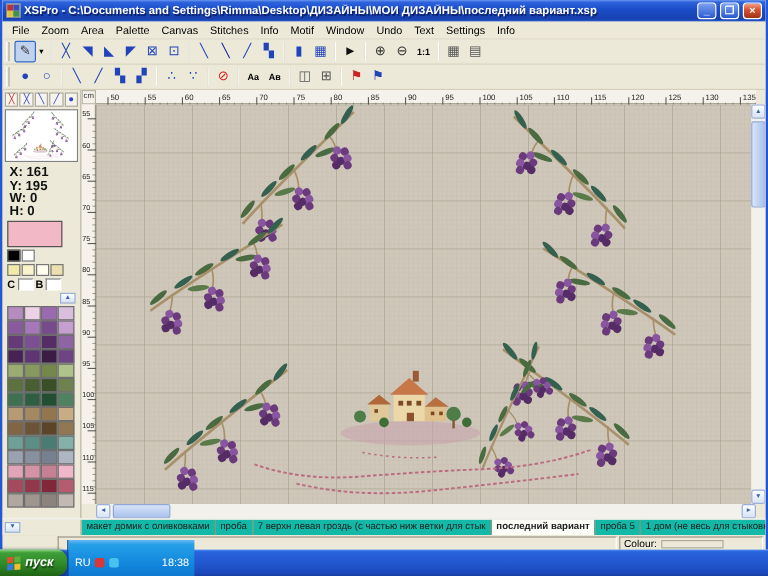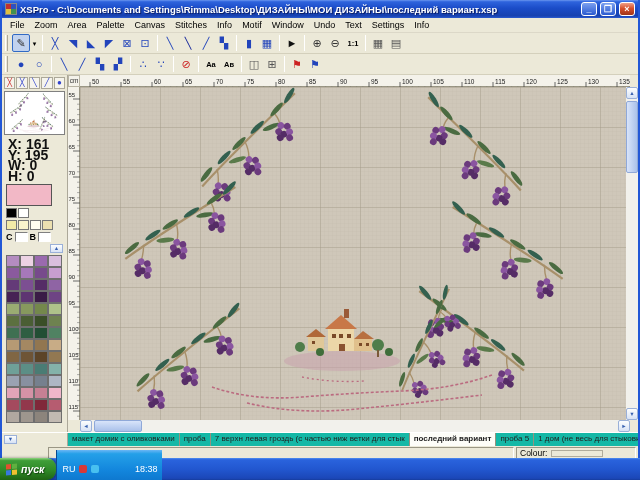--- a/index.html
+++ b/index.html
@@ -25,21 +25,21 @@
 .tbbtn.small{font-size:7.5px;font-weight:bold;}
 .tbbtn.narrow{min-width:9px;font-size:7px;}
 .tbbtn.pressed{border:1px solid #316ac5;background:#c1d2ee;border-radius:2px;}
 .tbsep{width:1px;height:16px;background:#aca899;border-right:1px solid #fff;margin:0 3px;}
 
 .workspace{flex:0 0 357px;display:flex;overflow:hidden;}
 .leftpanel{flex:0 0 66px;background:#ece9d8;border-right:1px solid #aca899;padding:2px 2px 0 2px;display:flex;flex-direction:column;gap:2px;overflow:hidden;}
 .lp-tools{display:flex;gap:1px;}
 .lp-btn{width:12px;height:12px;font-size:8px;line-height:10px;text-align:center;border:1px solid #aca899;background:#f6f4ec;padding:0;}
 .preview{height:44px;background:#fff;border:1px solid #808080;overflow:hidden;}
-.coords{font-size:14px;font-weight:bold;padding:2px 0 1px 4px;line-height:10.5px;color:#111;}
+.coords{font-size:11px;font-weight:bold;padding:2px 0 1px 4px;line-height:10.5px;color:#111;}
 .curcolor{width:46px;height:22px;border:1px solid #555;margin-left:2px;}
 .swrow{display:flex;gap:1px;margin-left:2px;}
 .sw{width:11px;height:10px;border:1px solid #777;}
 .cbrow{display:flex;align-items:center;gap:2px;font-size:9px;font-weight:bold;margin-left:2px;}
 .cbbox{width:13px;height:10px;background:#fff;border:1px solid;border-color:#808080 #fff #fff #808080;}
 .pal-up{width:13px;height:9px;margin-left:auto;margin-right:2px;font-size:5.5px;line-height:7px;text-align:center;border:1px solid #9ab0d8;background:linear-gradient(#fdfefe,#d7e2f5);color:#3a62b0;padding:0;}
 .palette{display:grid;grid-template-columns:repeat(4,14px);grid-auto-rows:12px;margin-left:2px;}
 .pswatch{border:1px solid #6e6e6e;}
 
 .canvasarea{position:relative;flex:1;background:#ece9d8;overflow:hidden;}

